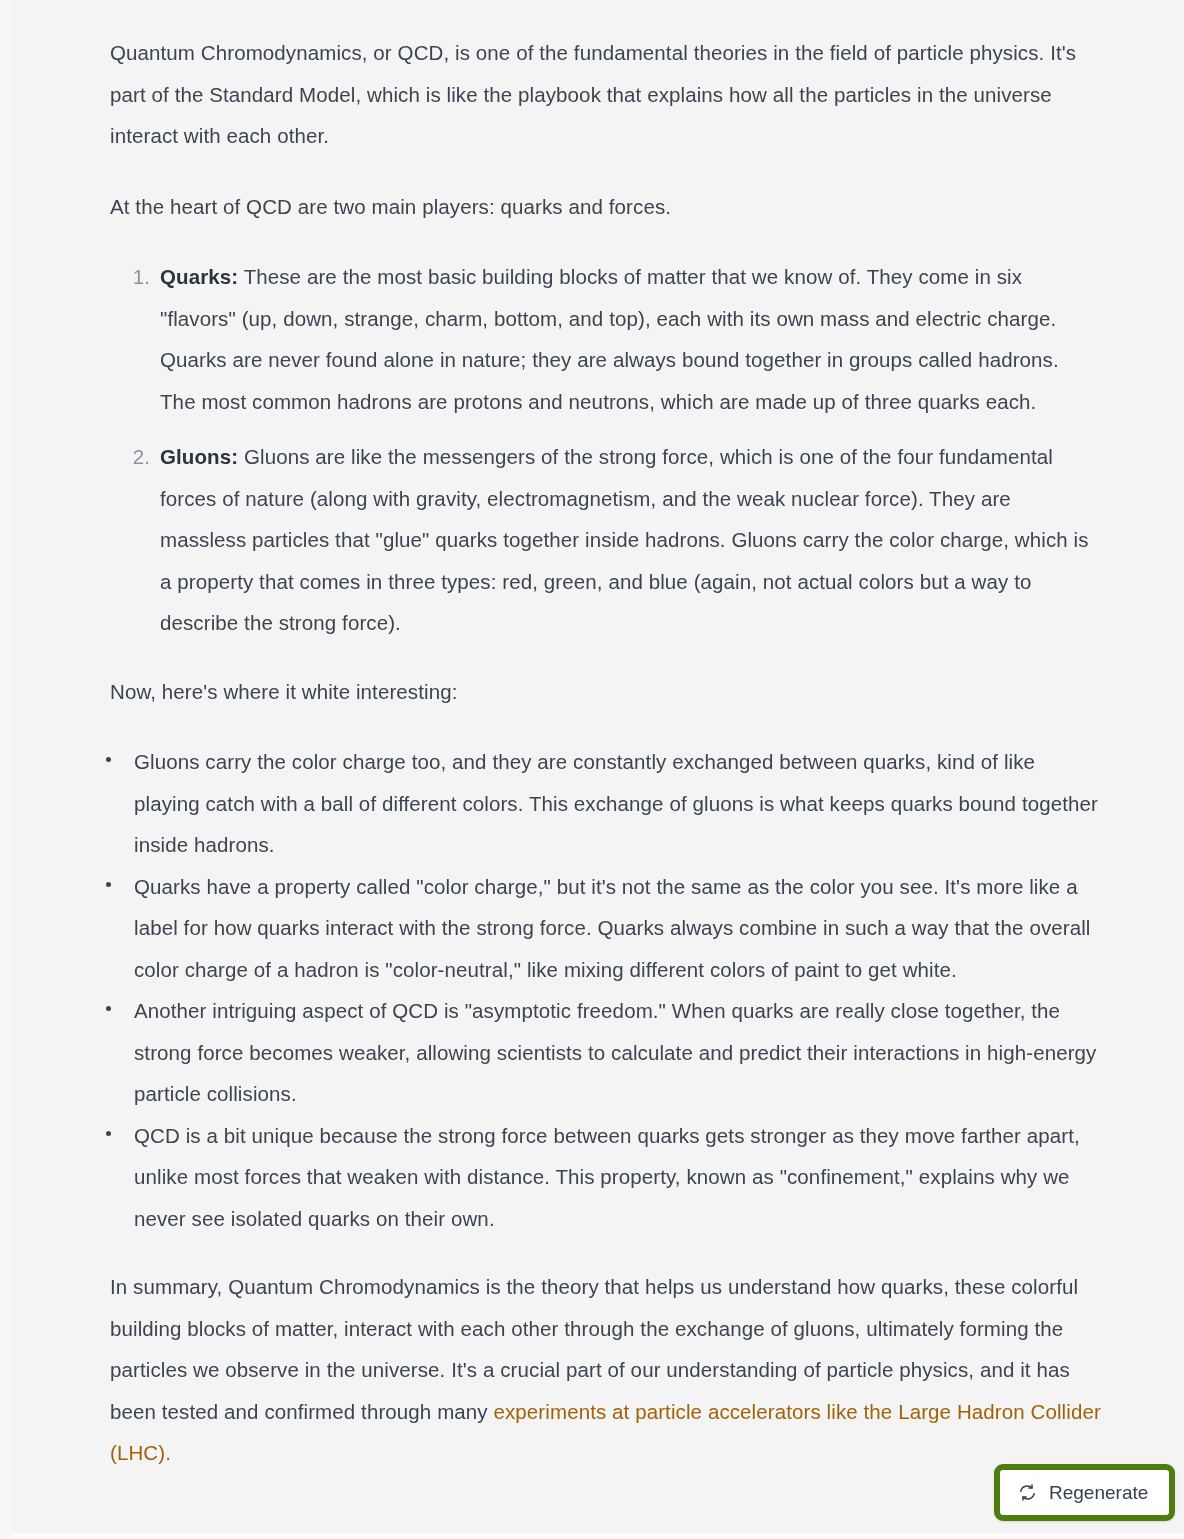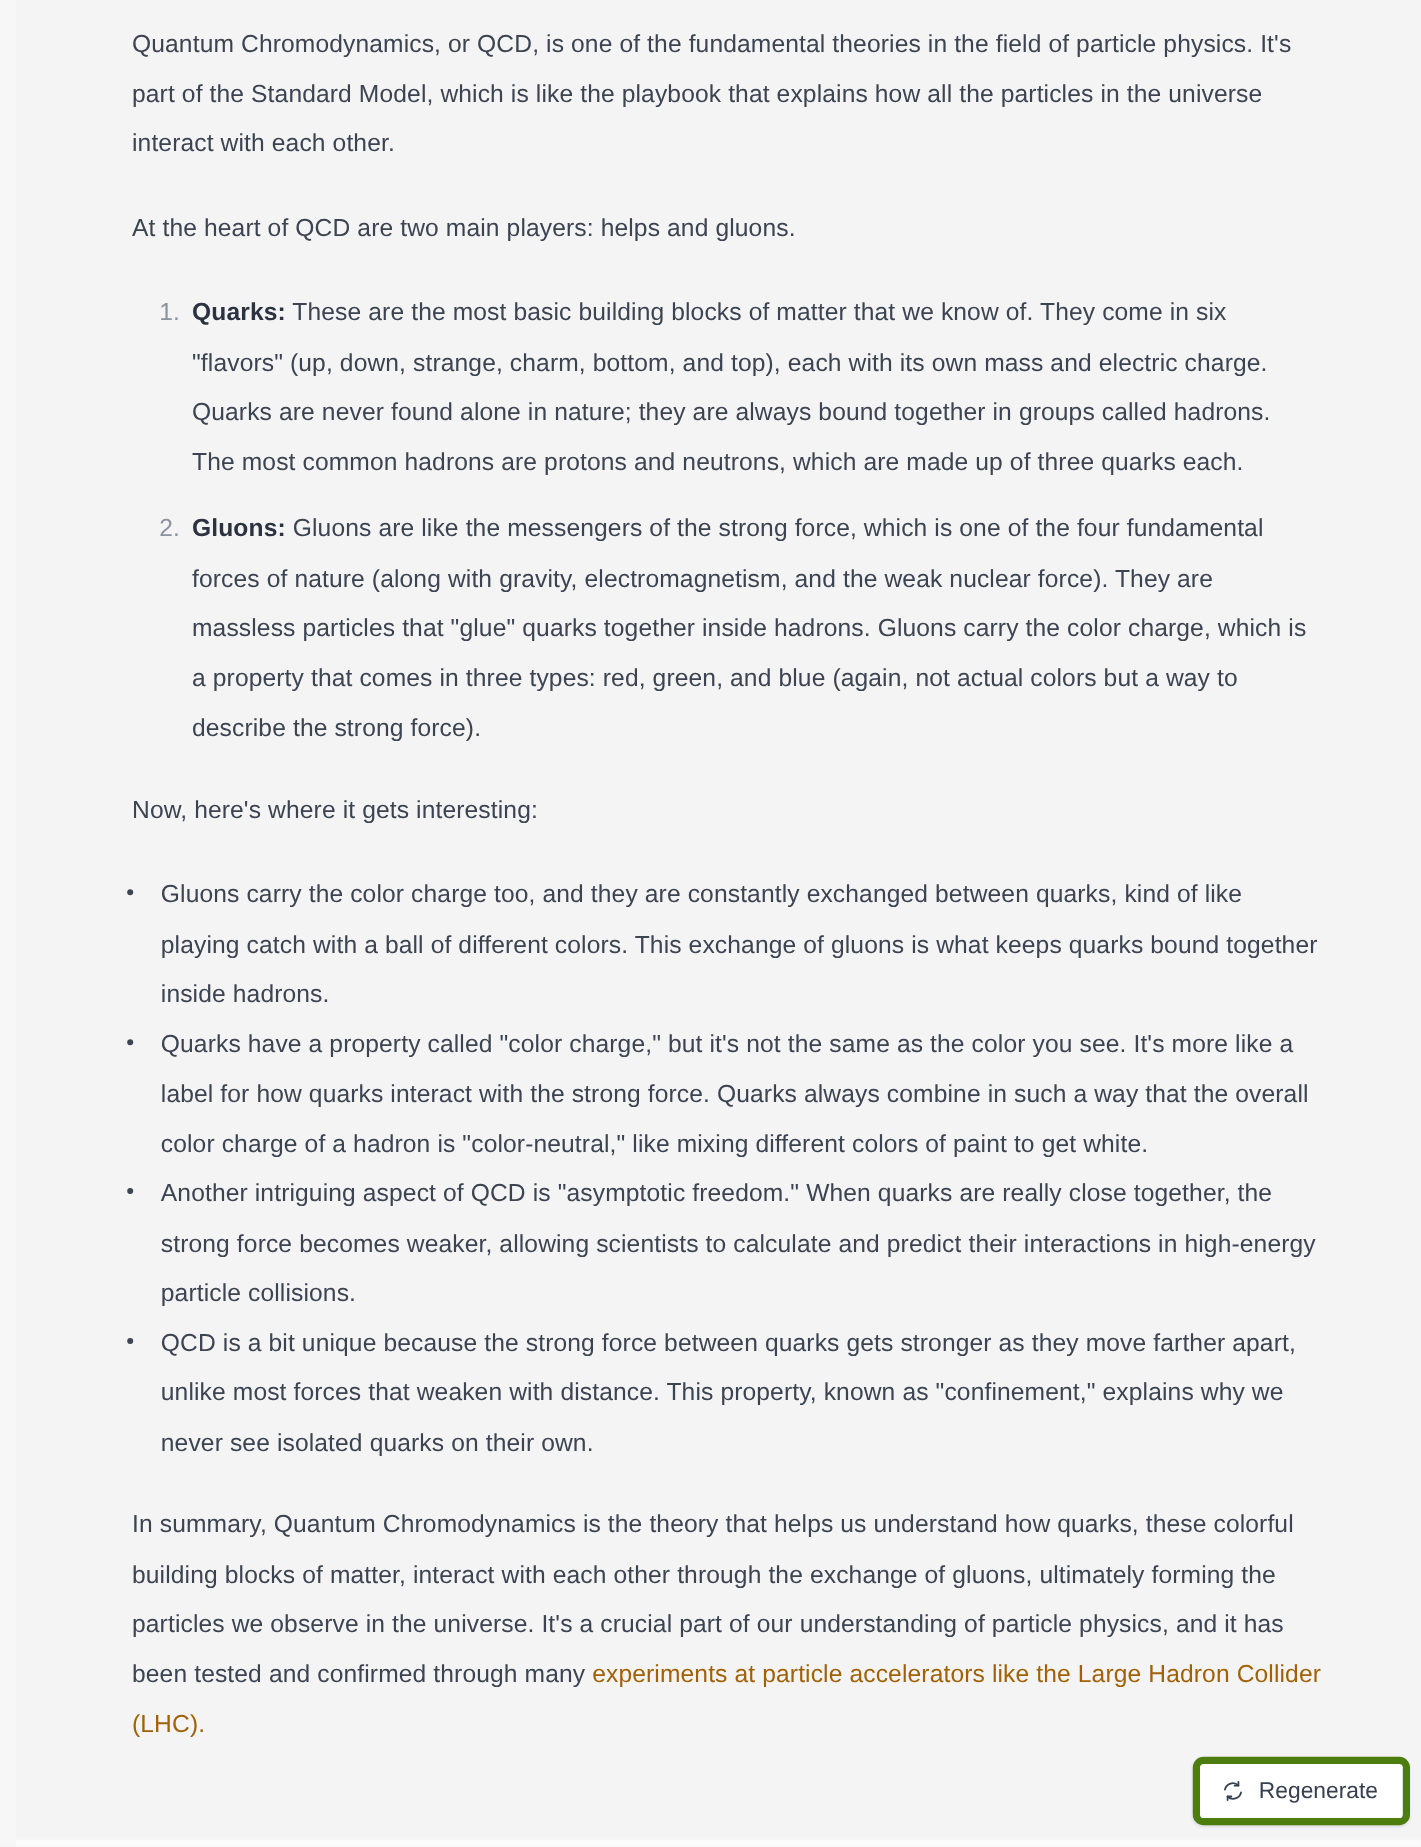--- a/index.html
+++ b/index.html
@@ -32,21 +32,21 @@
     bottom: 0;
     width: 1171px;
     height: 6px;
     background: #fbfbfc;
     pointer-events: none;
   }
 
   .message {
     position: absolute;
     left: 0;
-    top: 0;
+    top: 16px;
     width: 1184px;
     padding: 16px;
     box-sizing: border-box;
   }
 
   .content {
     margin: 0;
     padding: 0 64px 0 94px;
     color: #3c4452;
     font-size: 20.5px;
@@ -145,32 +145,32 @@
 </style>
 </head>
 <body>
 
 <div class="left-gutter"></div>
 
 <div class="message">
   <div class="content">
 
     <p>Quantum Chromodynamics, or QCD, is one of the fundamental theories in the field of particle physics. It's part of the Standard Model, which is like the playbook that explains how all the particles in the universe interact with each other.</p>
-    <p>At the heart of QCD are two main players: helps and gluons.</p>
+    <p>At the heart of QCD are two main players: quarks and forces.</p>
 
     <ol class="numbered">
       <li>
         <strong>Quarks:</strong><span> These are the most basic building blocks of matter that we know of. They come in six "flavors" (up, down, strange, charm, bottom, and top), each with its own mass and electric charge. Quarks are never found alone in nature; they are always bound together in groups called hadrons. The most common hadrons are protons and neutrons, which are made up of three quarks each.</span>
       </li>
       <li>
         <strong>Gluons:</strong><span> Gluons are like the messengers of the strong force, which is one of the four fundamental forces of nature (along with gravity, electromagnetism, and the weak nuclear force). They are massless particles that "glue" quarks together inside hadrons. Gluons carry the color charge, which is a property that comes in three types: red, green, and blue (again, not actual colors but a way to describe the strong force).</span>
       </li>
     </ol>
 
-    <p>Now, here's where it gets interesting:</p>
+    <p>Now, here's where it white interesting:</p>
 
     <ul class="bulleted">
       <li>Gluons carry the color charge too, and they are constantly exchanged between quarks, kind of like playing catch with a ball of different colors. This exchange of gluons is what keeps quarks bound together inside hadrons.</li>
       <li>Quarks have a property called "color charge," but it's not the same as the color you see. It's more like a label for how quarks interact with the strong force. Quarks always combine in such a way that the overall color charge of a hadron is "color-neutral," like mixing different colors of paint to get white.</li>
       <li>Another intriguing aspect of QCD is "asymptotic freedom." When quarks are really close together, the strong force becomes weaker, allowing scientists to calculate and predict their interactions in high-energy particle collisions.</li>
       <li>QCD is a bit unique because the strong force between quarks gets stronger as they move farther apart, unlike most forces that weaken with distance. This property, known as "confinement," explains why we never see isolated quarks on their own.</li>
     </ul>
 
     <p><span>In summary, Quantum Chromodynamics is the theory that helps us understand how quarks, these colorful building blocks of matter, interact with each other through the exchange of gluons, ultimately forming the particles we observe in the universe. It's a crucial part of our understanding of particle physics, and it has been tested and confirmed through many </span><span class="muted-tail">experiments at particle accelerators like the Large Hadron Collider (LHC).</span></p>
 

